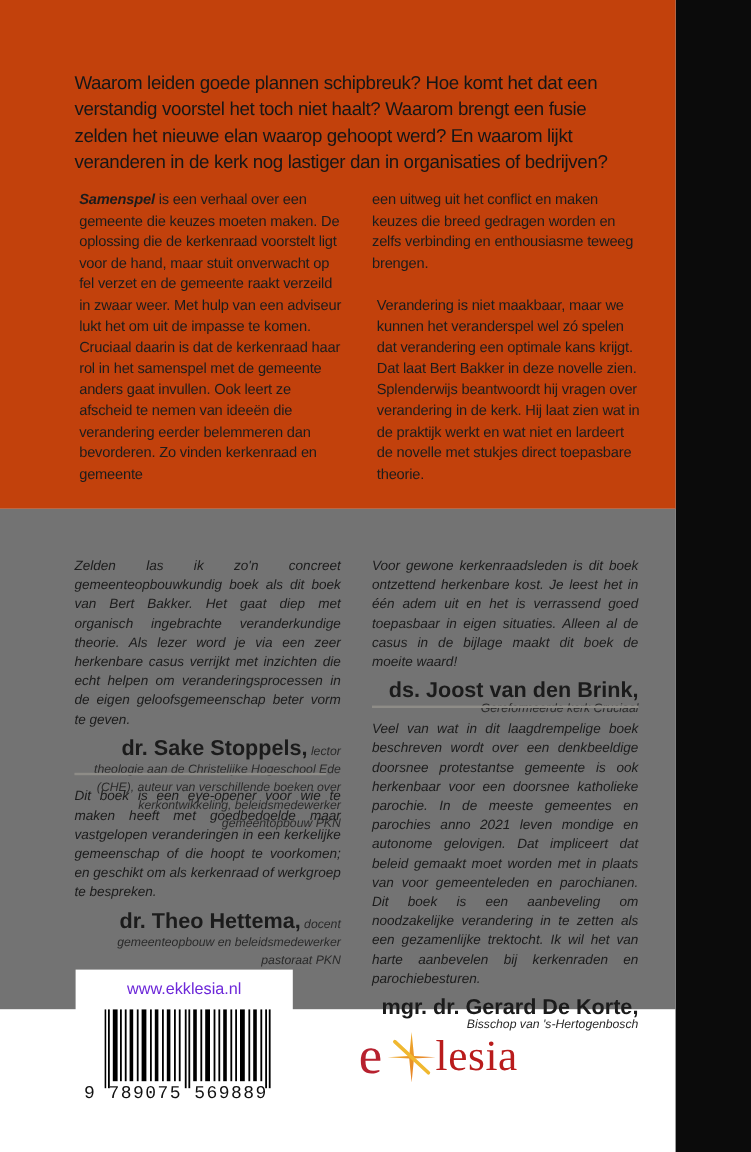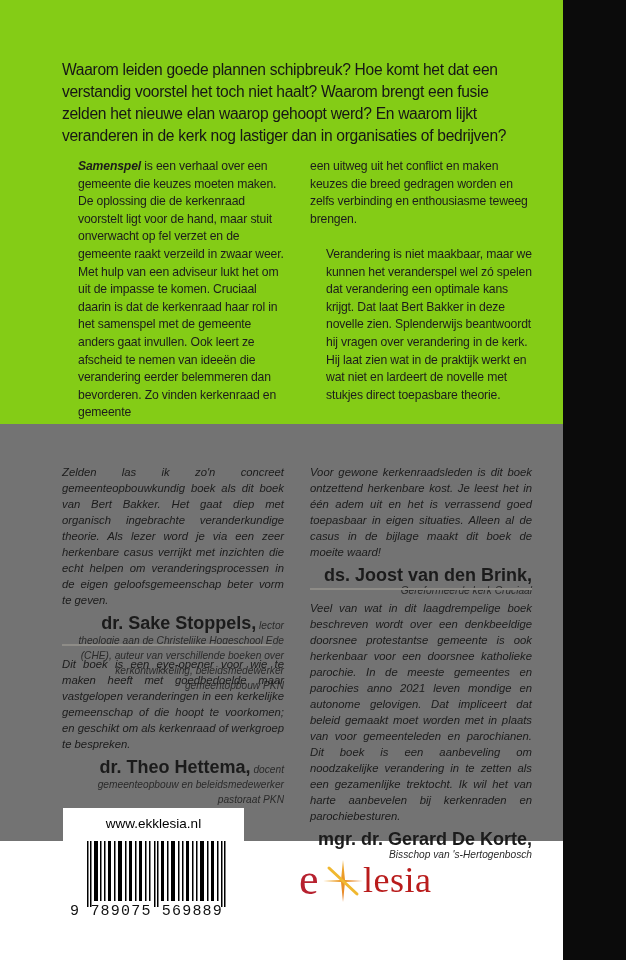--- a/index.html
+++ b/index.html
@@ -1,34 +1,34 @@
 <!DOCTYPE html>
 <html><head>
 <meta charset="utf-8">
 <style>
   html, body { margin:0; padding:0; }
   body { width:626px; height:960px; position:relative; overflow:hidden; background:#ffffff; font-family:"Liberation Sans", sans-serif; color:#1a1a1a; }
   .spine { position:absolute; left:563px; top:0; width:63px; height:960px; background:#0b0b0b; }
-  .top { position:absolute; left:0; top:0; width:563px; height:424px; background:#84cc16; }
+  .top { position:absolute; left:0; top:0; width:563px; height:424px; background:#c2410c; }
   .intro { position:absolute; left:62px; top:59px; width:470px; font-size:15.6px; line-height:22px; font-weight:500; letter-spacing:-0.3px; color:#161616; margin:0; }
   .col { position:absolute; top:158px; width:225px; font-size:12.2px; line-height:17.6px; color:#1c1c1c; letter-spacing:-0.15px; }
-  .col p { margin:0 0 17px 16px; }
+  .col p { margin:0 0 17px 4px; }
   .col-left { left:62px; }
   .col-right { left:310px; }
   .col-right p.c { margin:0 0 17.6px 0; }
   .bold-italic { font-weight:bold; font-style:italic; }
   .grey { position:absolute; left:0; top:424px; width:563px; height:417px; background:#737373; }
   .q { position:absolute; width:222px; font-style:italic; font-size:11.3px; line-height:16px; color:#1b1b1b; text-align:justify; }
   .q p { margin:0; }
   .attr { text-align:right; font-style:normal; margin-top:8px; font-size:11px; line-height:15px; }
   .attr .name { font-weight:bold; font-size:18px; font-style:normal; }
   .attr .role { font-style:italic; font-size:10.2px; color:#2a2a2a; }
   .divider { position:absolute; height:2px; background:#8e8c87; width:210px; }
   .urlbox { position:absolute; left:63px; top:808px; width:181px; height:34px; background:#ffffff; }
-  .url { position:absolute; left:0; top:8px; width:181px; text-align:center; font-size:13.5px; color:#000000; }
+  .url { position:absolute; left:0; top:8px; width:181px; text-align:center; font-size:13.5px; color:#6d28d9; }
   .barcode { position:absolute; left:87px; top:841px; width:142px; height:66px; }
   .isbn { position:absolute; left:70px; top:903px; font-family:"Liberation Mono", monospace; font-size:15px; letter-spacing:1.2px; color:#111; }
   .logo { position:absolute; left:299px; top:850px; height:60px; width:190px; }
   .logo-e { position:absolute; left:0; top:0; font-family:"Liberation Serif", serif; font-size:44px; color:#b7212f; line-height:60px; }
   .logo-lesia { position:absolute; left:64px; top:0; font-family:"Liberation Serif", serif; font-size:36px; color:#b91c1c; line-height:60px; letter-spacing:0.5px; }
   .logo-star { position:absolute; left:22px; top:6px; width:44px; height:50px; }
 </style>
 </head>
 <body>
 

